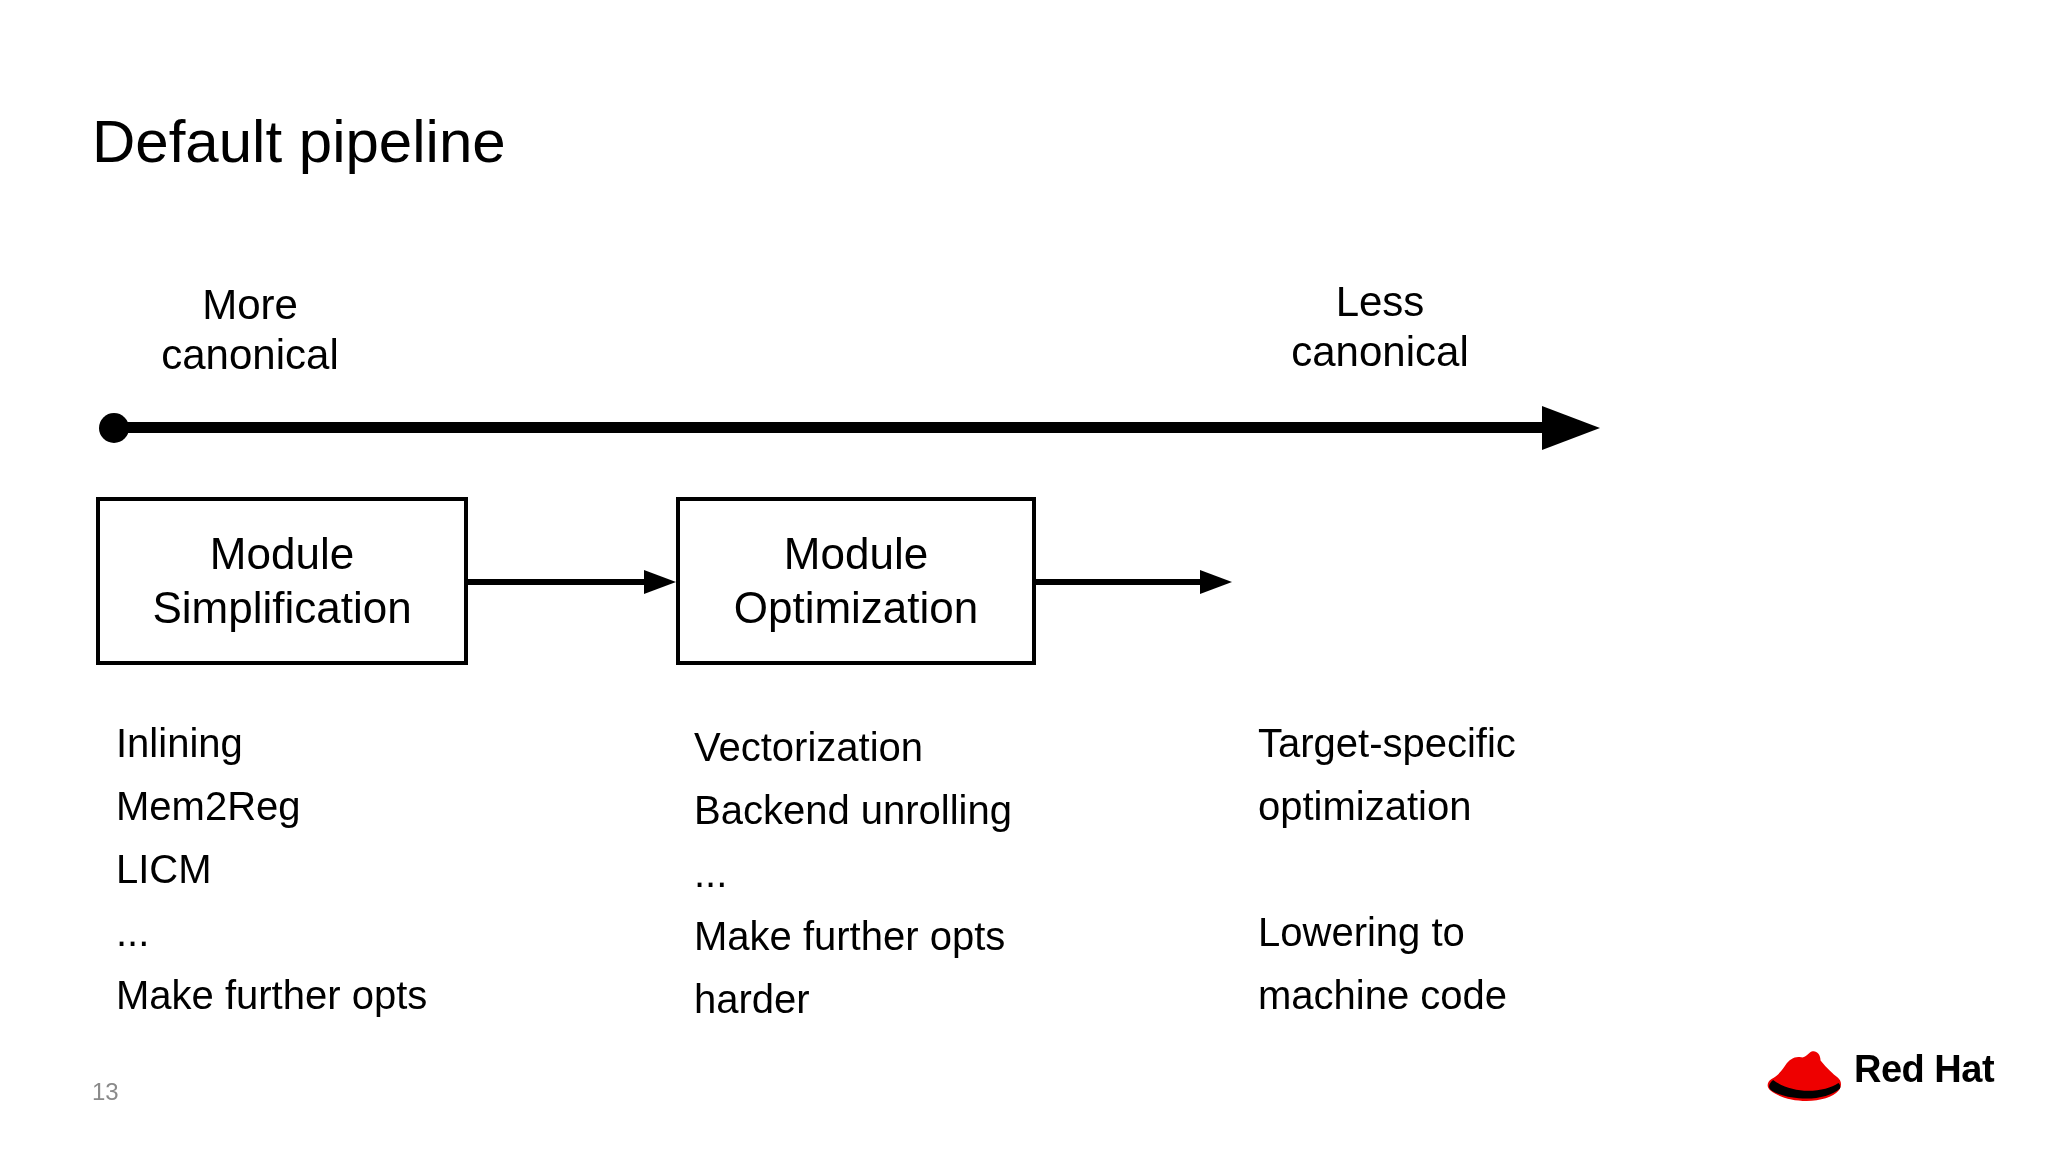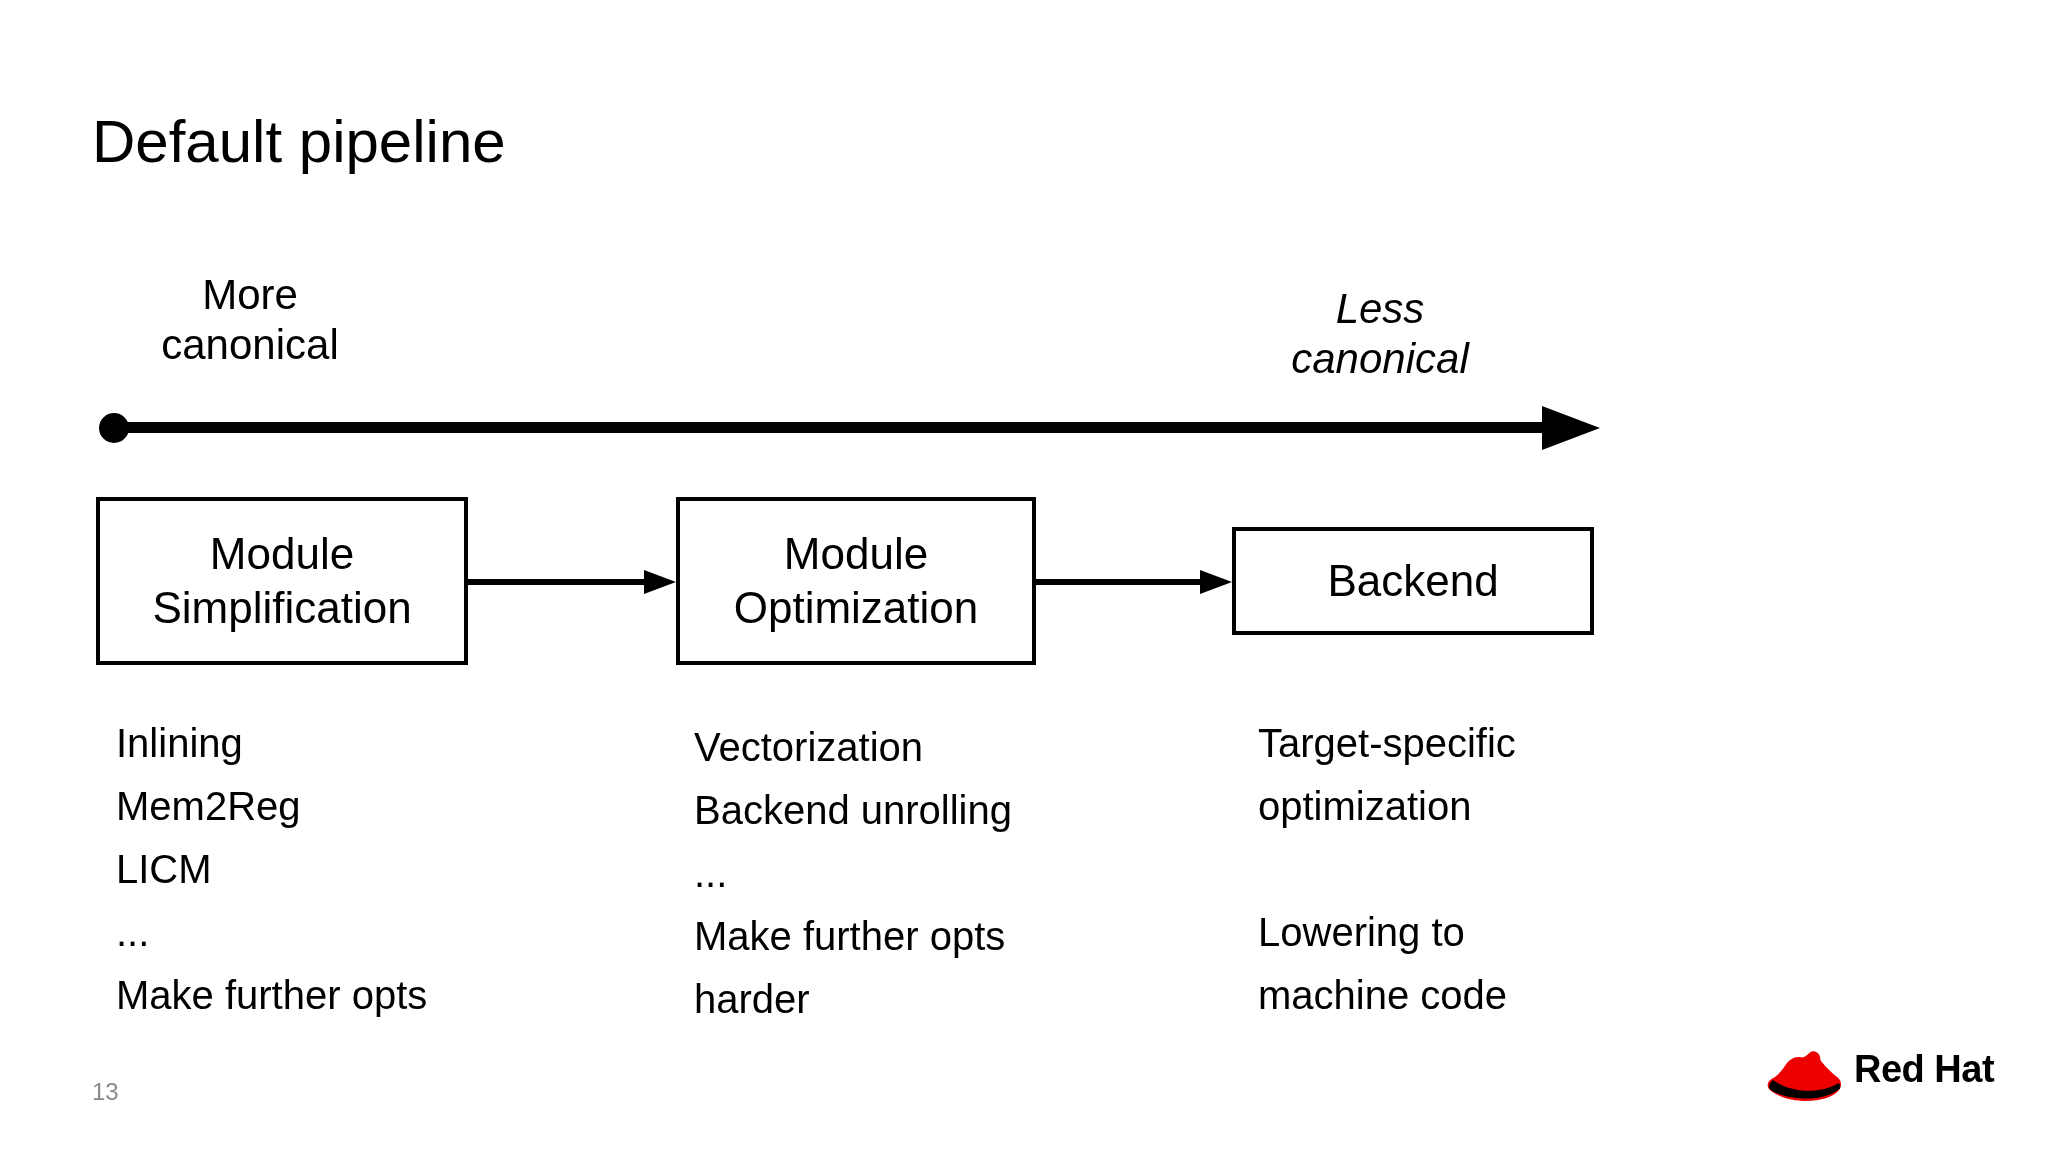--- a/index.html
+++ b/index.html
@@ -31,33 +31,32 @@
 
   
   .axis-label {
     position: absolute;
     font-size: 42px;
     line-height: 1.18;
     text-align: center;
     color: #000000;
     white-space: nowrap;
   }
-  .axis-label .l1 { display: block; }
+  .axis-label .l1 { display: block; margin-top: 10px; }
   .axis-label .l2 { display: block; }
 
   #axis-label-more {
     left: 120px;
     top: 270px;
     width: 260px;
   }
   #axis-label-less {
     left: 1250px;
-    top: 284px;
+    top: 267px;
     width: 260px;
-    font-style: italic;
   }
 
   
   #canonical-axis {
     position: absolute;
     left: 90px;
     top: 400px;
     width: 1520px;
     height: 56px;
   }
@@ -215,25 +214,20 @@
     </div>
   </div>
 
   <div class="connector" id="connector-2">
     <svg width="202" height="30" viewBox="0 0 202 30">
       <rect x="0" y="12" width="172" height="6" fill="#000000"></rect>
       <polygon points="166,3 198,15 166,27" fill="#000000"></polygon>
     </svg>
   </div>
 
-  <div class="stage-box" id="stage-box-3">
-    <div class="stage-text">
-      <span class="l1">Backend</span>
-    </div>
-  </div>
 
   <div class="detail-column" id="detail-column-1">
     <span class="detail-line">Inlining</span>
     <span class="detail-line">Mem2Reg</span>
     <span class="detail-line">LICM</span>
     <span class="detail-line">...</span>
     <span class="detail-line">Make further opts</span>
   </div>
 
   <div class="detail-column" id="detail-column-2">

